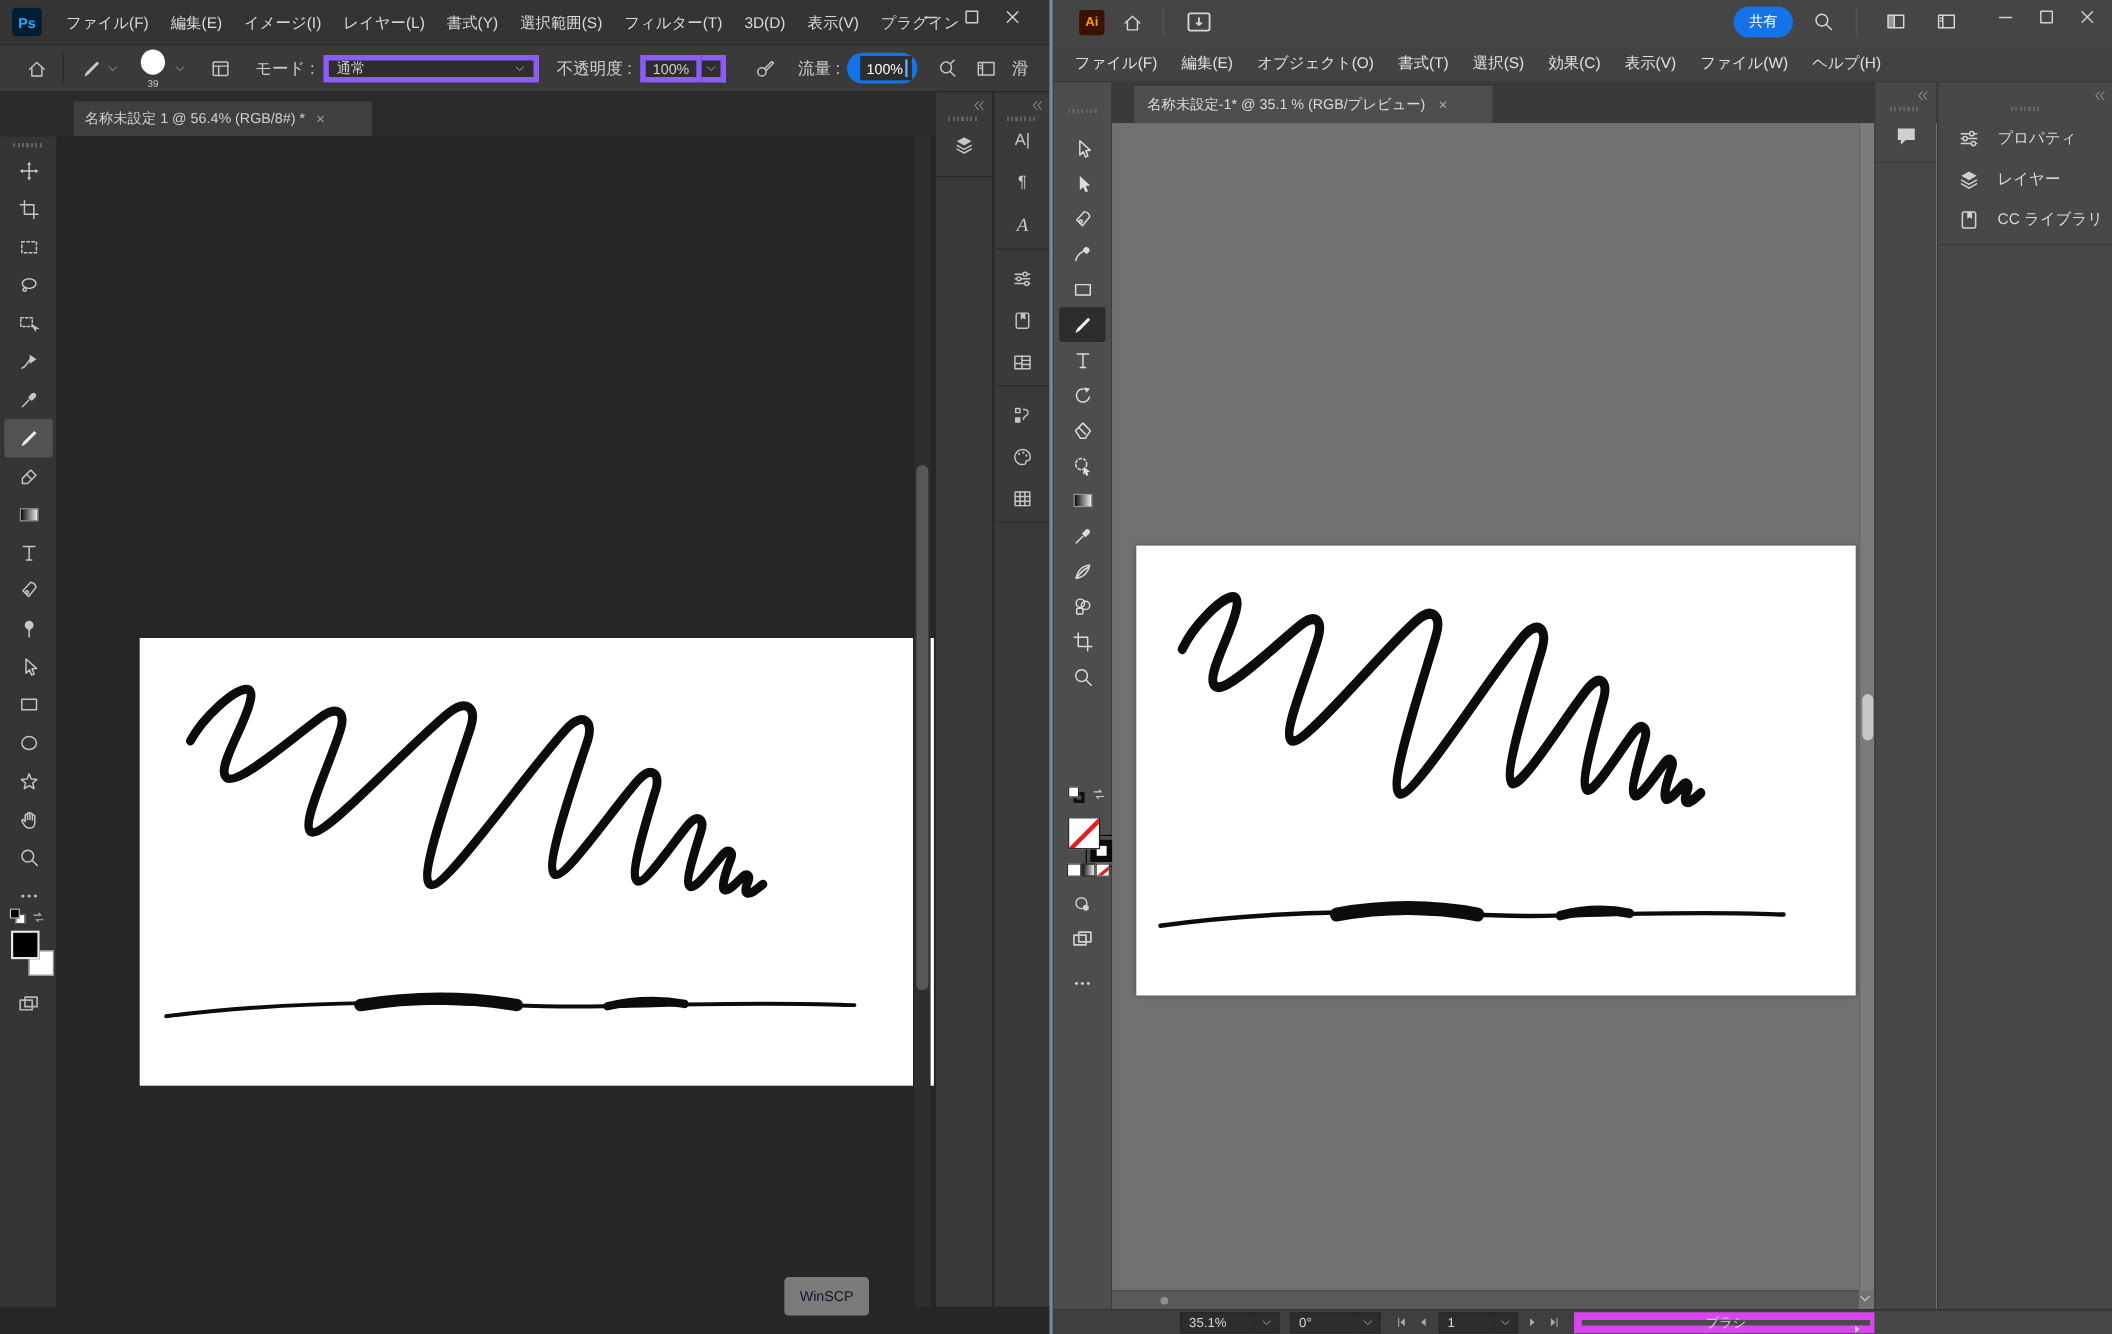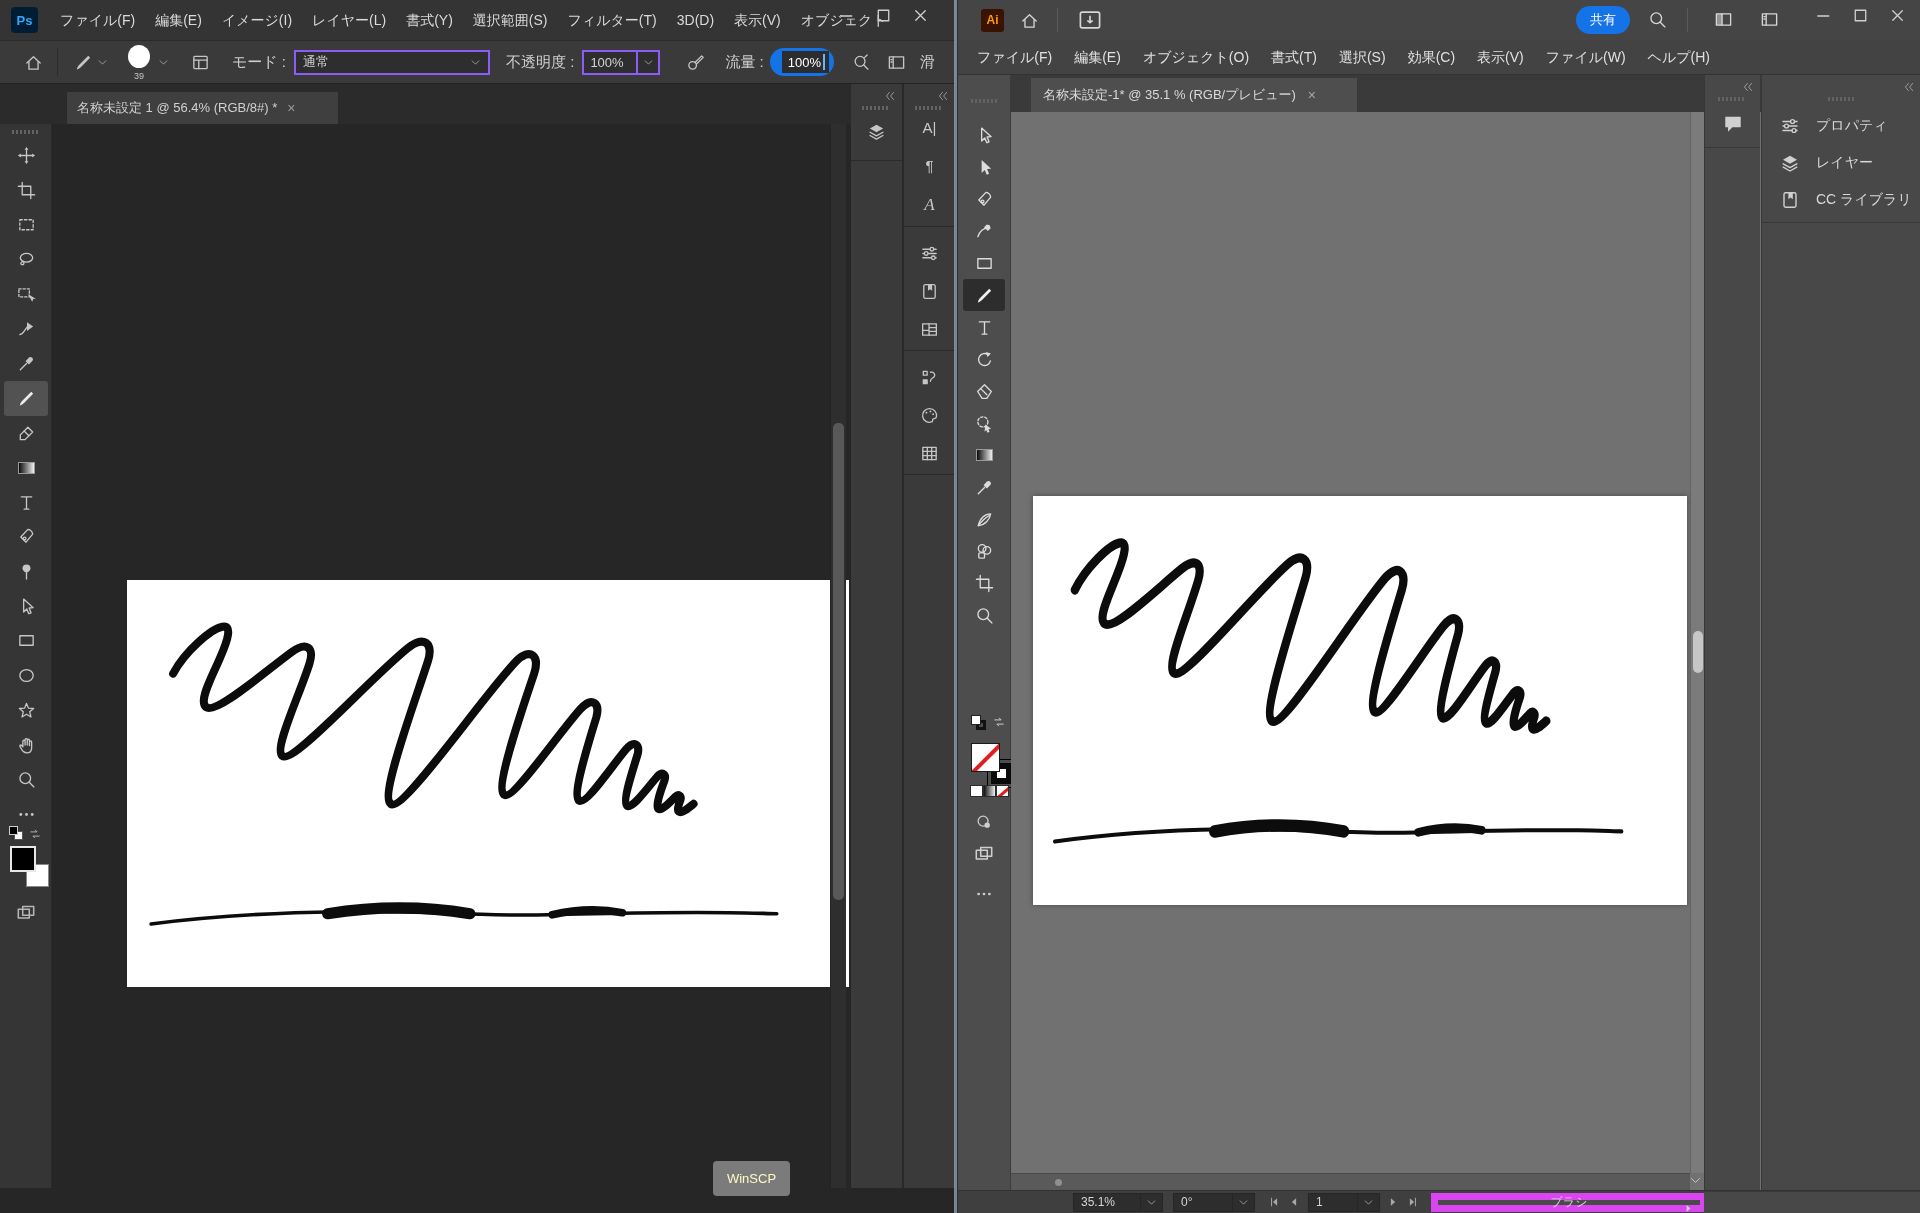--- a/index.html
+++ b/index.html
@@ -16,21 +16,21 @@
   #ps-logo{margin-left:11px;width:27px;height:26px;border-radius:4px;background:#001d34;color:#31a8ff;
     font-weight:bold;font-size:13px;display:flex;align-items:center;justify-content:center;flex:none;}
   #ps-menubar{display:flex;margin-left:12px;}
   #ps-menubar .menu-item{padding:0 10px;font-size:14px;color:#dadada;line-height:40px;white-space:nowrap;cursor:default;}
   .win-controls{position:absolute;top:6px;display:flex;gap:18px;color:#cfcfcf;}
   #ps-controls{right:26px;}
   #ps-options{left:0;top:40px;width:956px;height:44px;background:#3a3a3a;border-top:1px solid #2a2a2a;
     border-bottom:1px solid #242424;display:flex;align-items:center;color:#c6c6c6;overflow:hidden;}
   .opt-sep{width:1px;height:28px;background:#2b2b2b;flex:none;}
   .opt-label{font-size:15px;color:#cfcfcf;white-space:nowrap;flex:none;}
-  .sel{background:#2e2e2e;border:2px solid #8b5cf6;height:25px;display:flex;align-items:center;color:#d2d2d2;
+  .sel{background:#2e2e2e;border:5px solid #8b5cf6;height:25px;display:flex;align-items:center;color:#d2d2d2;
     font-size:13px;flex:none;}
   .chev{color:#b5b5b5;flex:none;}
   #brush-preview{position:relative;width:26px;height:36px;flex:none;}
   #brush-preview .dot{position:absolute;left:2px;top:1px;width:22px;height:23px;border-radius:50%;background:#fff;}
   #brush-preview .sz{position:absolute;left:0;right:0;bottom:-1px;text-align:center;font-size:9px;color:#c6c6c6;}
   #flow-pill{height:28px;border-radius:14px;background:#1473e6;display:flex;align-items:center;padding:0 5px 0 12px;flex:none;}
   #flow-well{background:#2d2d2d;height:22px;display:flex;align-items:center;padding:0 4px 0 6px;font-size:13px;color:#fff;}
   #flow-well .caret{width:2px;height:16px;background:#6fb1ff;margin-left:2px;}
   #ps-tabbar{left:0;top:84px;width:851px;height:40px;background:#2b2b2b;}
   #ps-tab{position:absolute;left:67px;top:8px;width:271px;height:32px;background:#3f3f3f;display:flex;
@@ -60,21 +60,21 @@
   .ps-dock{top:84px;height:1104px;background:#3a3a3a;}
   #ps-dock1{left:851px;width:51px;}
   #ps-dock2{left:903px;width:52px;border-left:1px solid #2a2a2a;}
   .dock-head{position:absolute;top:6px;right:6px;color:#a9a9a9;}
   .dock-divider{position:absolute;left:0;width:100%;height:1px;background:#2a2a2a;}
   .dock-icon{position:absolute;left:0;width:100%;display:flex;justify-content:center;color:#c6c6c6;}
   #ps-status{left:0;top:1188px;width:956px;height:25px;background:#2e2e2e;border-top:1px solid #1f1f1f;
     display:flex;align-items:center;font-size:12.5px;color:#c9c9c9;}
   #ps-hscroll{position:relative;width:408px;height:19px;background:#272727;border-radius:2px;}
   #ps-hscroll .thumb{position:absolute;left:135px;top:2px;width:155px;height:15px;background:#4d4d4d;border-radius:2px;}
-  #winscp{left:713px;top:1161px;width:77px;height:35px;background:#7b7b7b;border-radius:4px;color:#fef9c3;
+  #winscp{left:713px;top:1161px;width:77px;height:35px;background:#7b7b7b;border-radius:4px;color:#0f172a;
     font-size:13px;display:flex;align-items:center;justify-content:center;z-index:50;}
 
   
   #win-divider{left:954px;top:0;width:3px;height:1213px;background:#93a7b4;opacity:.75;z-index:40;}
 
   
   #ai-win{left:957px;top:0;width:963px;height:1213px;background:#717171;border-left:1px solid #303030;}
   #ai-titlebar{left:0;top:0;width:963px;height:40px;background:#454545;display:flex;align-items:center;color:#d6d6d6;}
   #ai-logo{margin-left:23px;width:23px;height:23px;border-radius:3px;background:#3a1300;color:#ff9a00;
     font-weight:bold;font-size:12px;display:flex;align-items:center;justify-content:center;flex:none;}
@@ -146,21 +146,21 @@
       <nav id="ps-menubar">
           <span class="menu-item">ファイル(F)</span>
           <span class="menu-item">編集(E)</span>
           <span class="menu-item">イメージ(I)</span>
           <span class="menu-item">レイヤー(L)</span>
           <span class="menu-item">書式(Y)</span>
           <span class="menu-item">選択範囲(S)</span>
           <span class="menu-item">フィルター(T)</span>
           <span class="menu-item">3D(D)</span>
           <span class="menu-item">表示(V)</span>
-          <span class="menu-item">オブジェクト</span>
+          <span class="menu-item">プラグイン</span>
         </nav>
       <div class="win-controls" id="ps-controls">
         <span>
             <svg viewBox="0 0 20 20" width="19" height="19" fill="none" stroke="currentColor" stroke-width="1.4" stroke-linecap="round" stroke-linejoin="round">
               <path d="M4 10.5h11.5"></path>
             </svg>
           </span>
         <span>
             <svg viewBox="0 0 20 20" width="19" height="19" fill="none" stroke="currentColor" stroke-width="1.4" stroke-linecap="round" stroke-linejoin="round">
               <rect x="4.5" y="4.5" width="11" height="11"></rect>

